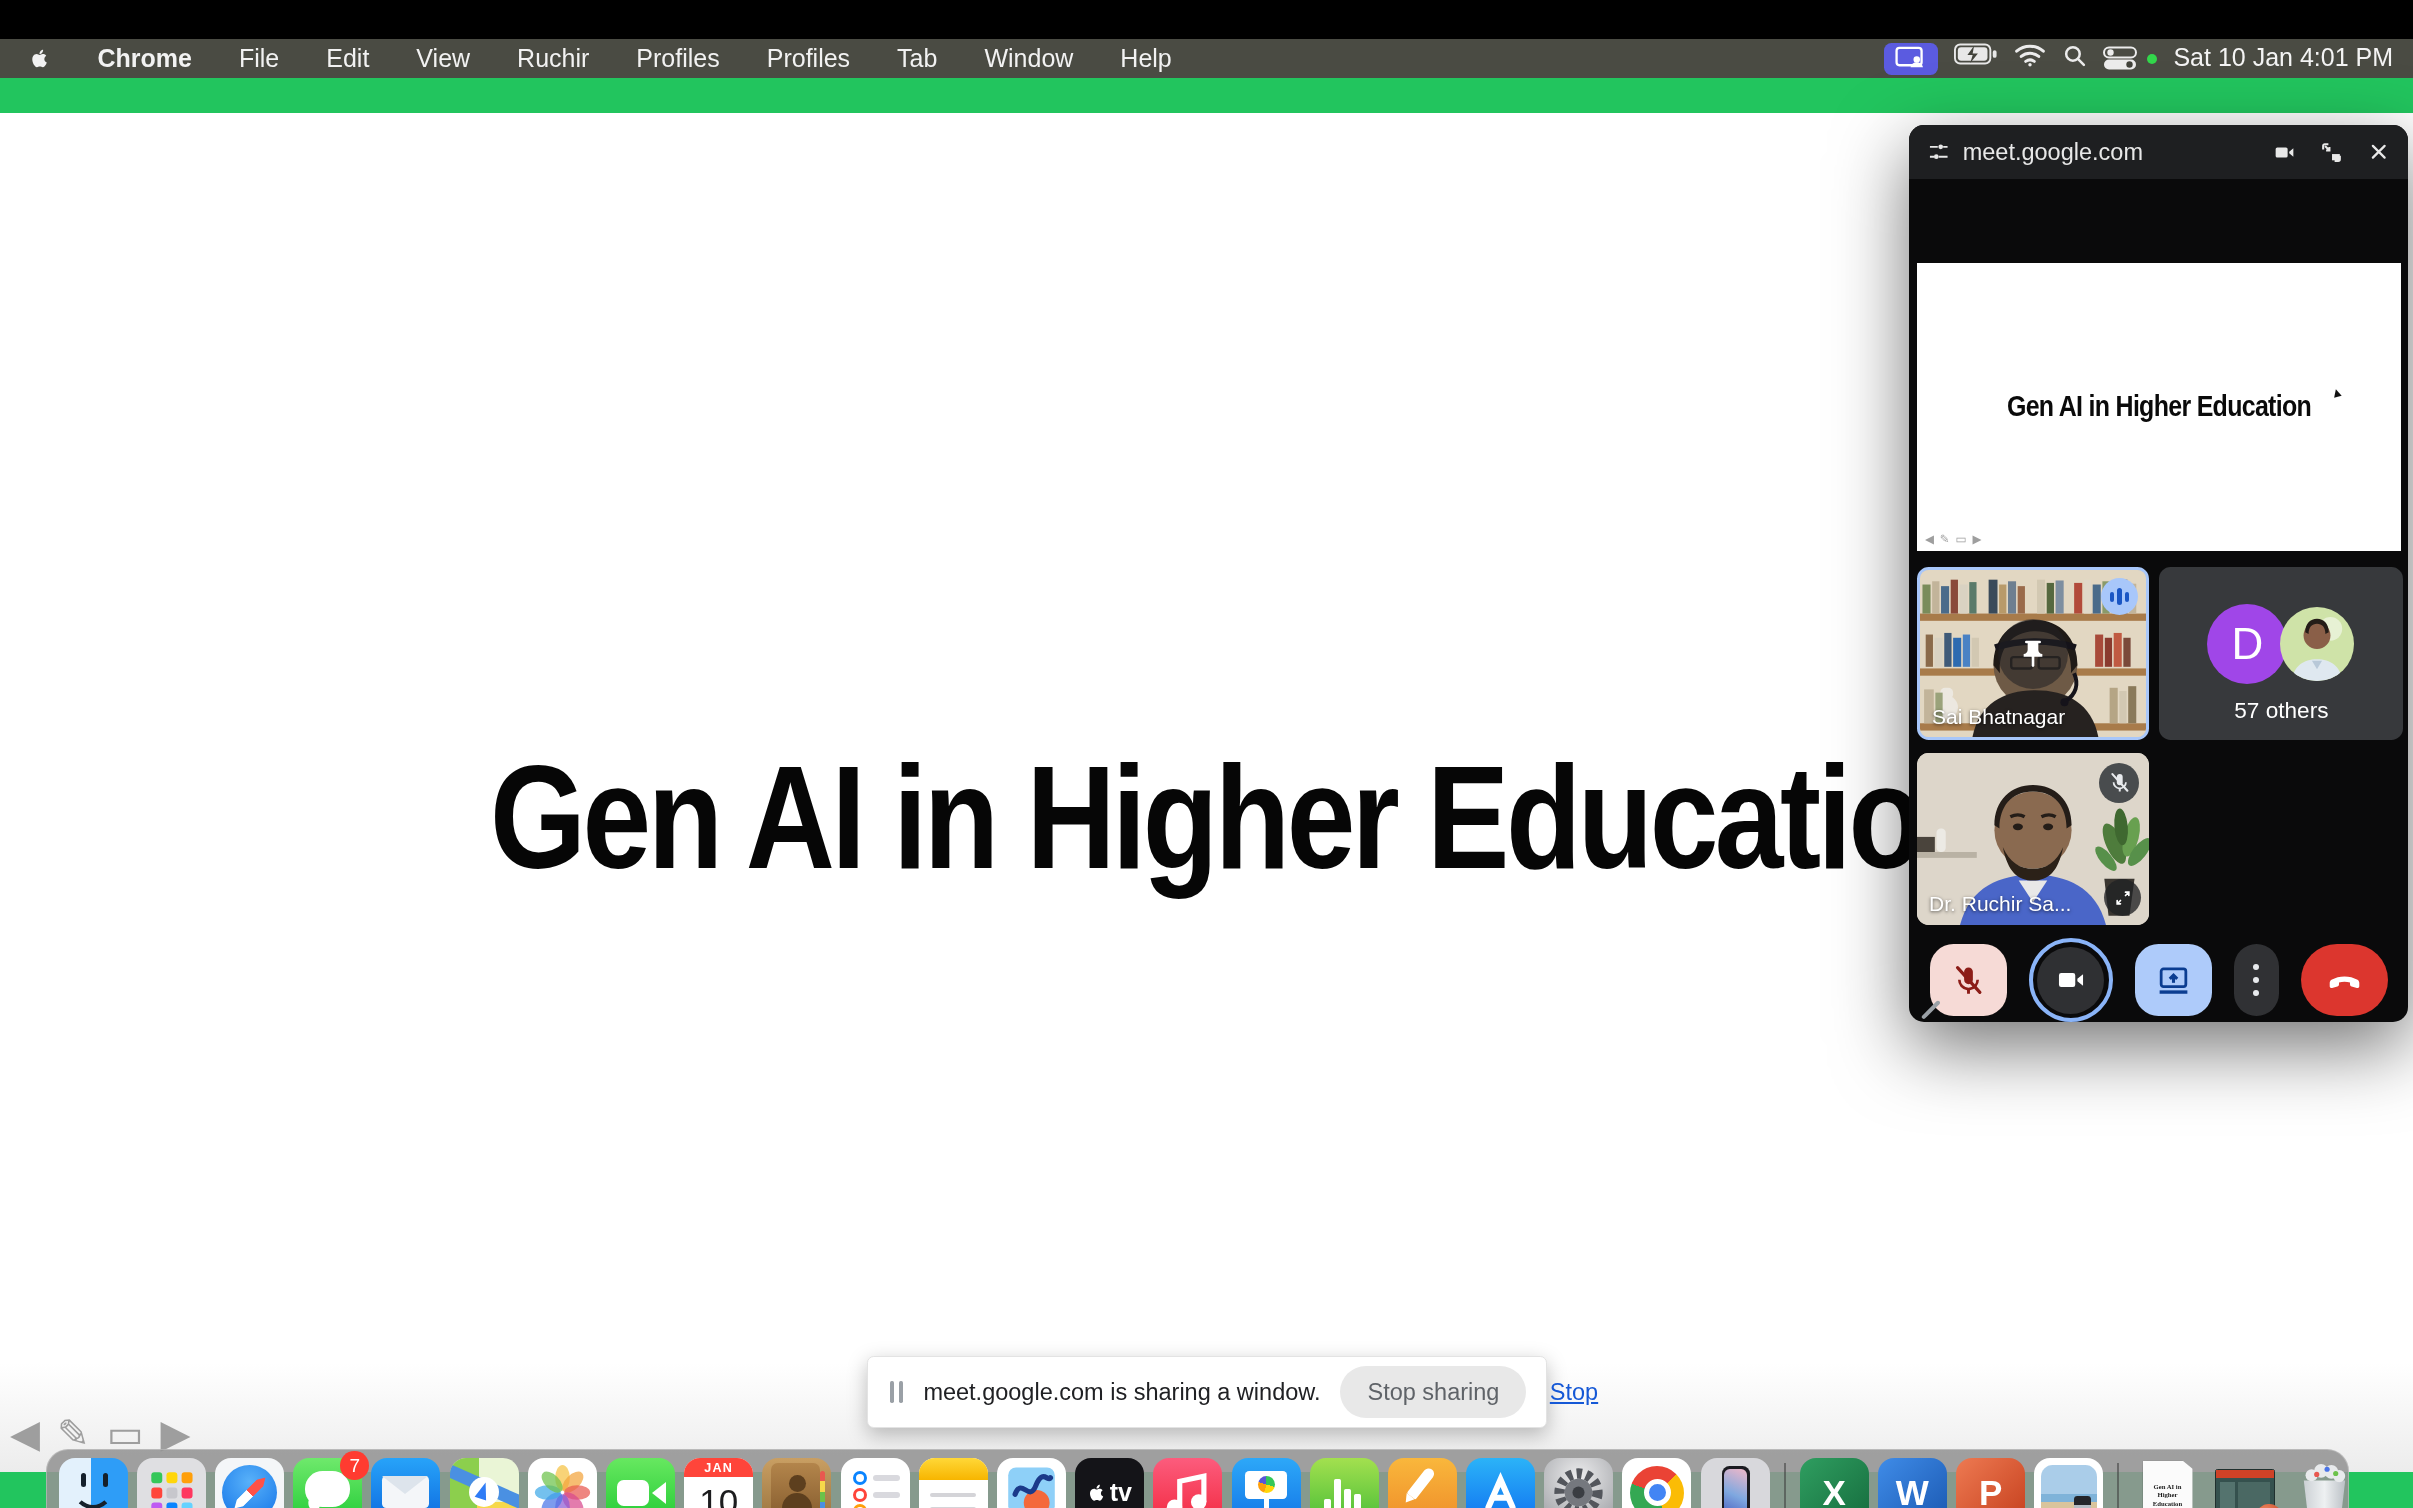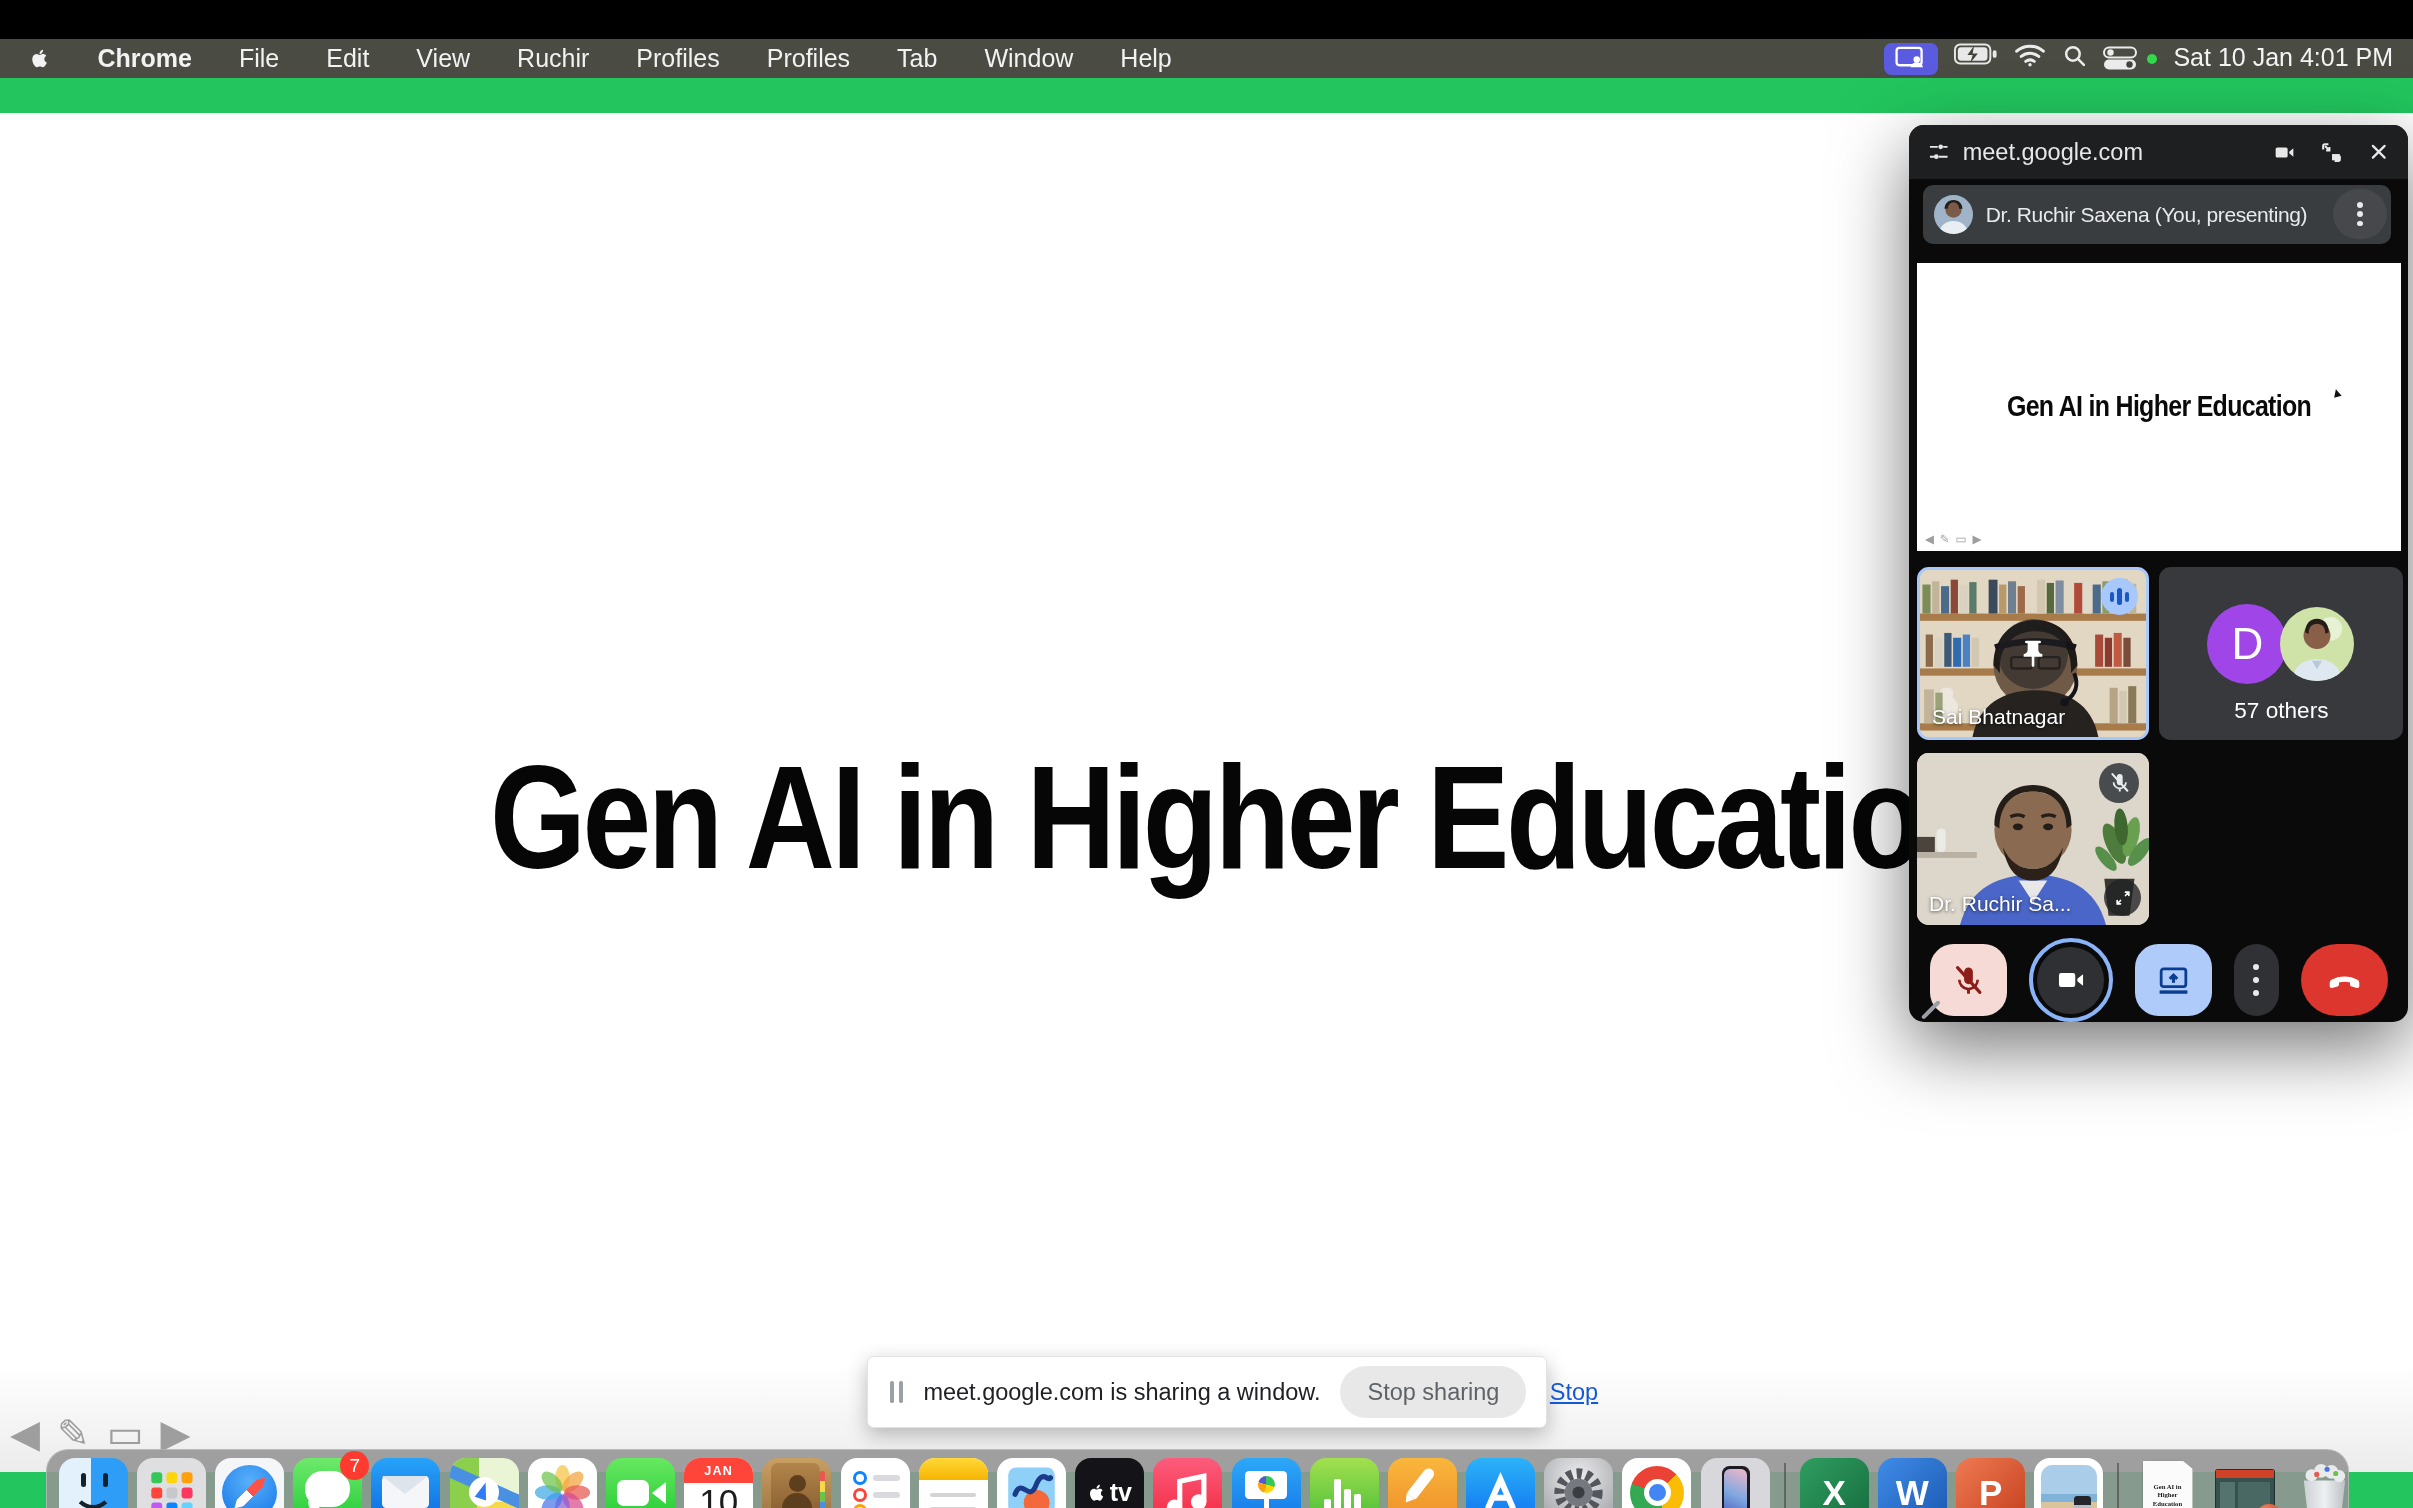--- a/index.html
+++ b/index.html
@@ -150,21 +150,21 @@
   .map-b { left:-10px; top:22px; width:130%; height:12.6px; background:#4a90e2; transform:rotate(24deg); }
   .map-pin { left:19px; top:19px; width:30px; height:30px; border-radius:50%; background:#fff; }
   .map-pin::after { content:""; position:absolute; left:8.4px; top:5px; border-left:6.7px solid transparent;
                     border-right:6.7px solid transparent; border-bottom:17px solid #2f7cf6; transform:rotate(18deg); }
   .photos { background:#fff; }
   .facetime { background:linear-gradient(180deg,#67e860,#1fc932); }
   .ft-cam { position:absolute; left:11px; top:22px; width:32px; height:26px; background:#fff; border-radius:6.7px; }
   .ft-lens { position:absolute; right:9.2px; top:23.5px; width:0; height:0; border-top:11px solid transparent;
              border-bottom:11px solid transparent; border-right:14.2px solid #fff; }
   .calendar { background:#fff; }
-  .cal-top { position:absolute; top:0; left:0; right:0; height:25px; background:#ff453a; color:#fff;
+  .cal-top { position:absolute; top:0; left:0; right:0; height:19px; background:#ff453a; color:#fff;
              font-size:12.6px; font-weight:700; letter-spacing:1.3px; display:flex; align-items:center; justify-content:center; }
   .cal-num { position:absolute; top:19px; left:0; right:0; bottom:0; display:flex; align-items:center;
              justify-content:center; font-size:35px; font-weight:300; color:#1c1c1e; }
   .contacts { background:linear-gradient(180deg,#c99f63,#96703c); }
   .contacts i { position:absolute; }
   .ct-book { left:8.4px; top:5px; right:11px; bottom:5px; background:linear-gradient(180deg,#b3854b,#835a2d); border-radius:6.7px; }
   .ct-head { left:27px; top:17px; width:17px; height:17px; border-radius:50%; background:#5d3f1e; }
   .ct-body { left:20px; top:35px; width:30px; height:17px; border-radius:15px 15px 0 0; background:#5d3f1e; }
   .ct-tabs { right:5.9px; top:13.4px; width:5px; height:42px; border-radius:2.5px;
              background:linear-gradient(180deg,#e8584f 0 25%,#f6d84a 25% 50%,#6cc24a 50% 75%,#4a90e2 75%); }
@@ -346,38 +346,20 @@
             </svg>
         </span>
         <span class="mh-icon">
           <svg viewBox="0 0 24 24" width="23.5" height="23.5" fill="none" stroke="currentColor" stroke-width="2.3" stroke-linecap="round">
               <path d="M6 6l12 12M18 6 6 18"></path>
             </svg>
         </span>
       </span>
     </div>
 
-    <div class="meet-banner">
-      <span class="banner-avatar">
-        <svg viewBox="0 0 48 48" width="39" height="39">
-            <rect width="48" height="48" fill="#9fb4c8"></rect>
-            <circle cx="24" cy="18" r="10" fill="#7a5a48"></circle>
-            <path d="M24 6c-7 0-11 5-11 11h4c0-4 3-8 7-8s7 4 7 8h4c0-6-4-11-11-11z" fill="#241d18"></path>
-            <path d="M6 48c1-11 9-16 18-16s17 5 18 16z" fill="#e8eef2"></path>
-          </svg>
-      </span>
-      <span class="banner-name">Dr. Ruchir Saxena (You, presenting)</span>
-      <span class="banner-dots">
-          <span>
-            <i></i>
-            <i></i>
-            <i></i>
-          </span>
-        </span>
-    </div>
 
     <div class="pv-slide">
       <div class="pv-title">Gen AI in Higher Education</div>
       <div class="pv-controls">
         <span>◀</span>
           <span>✎</span>
           <span>▭</span>
           <span>▶</span>
       </div>
       <span class="pv-cursor">▲</span>

